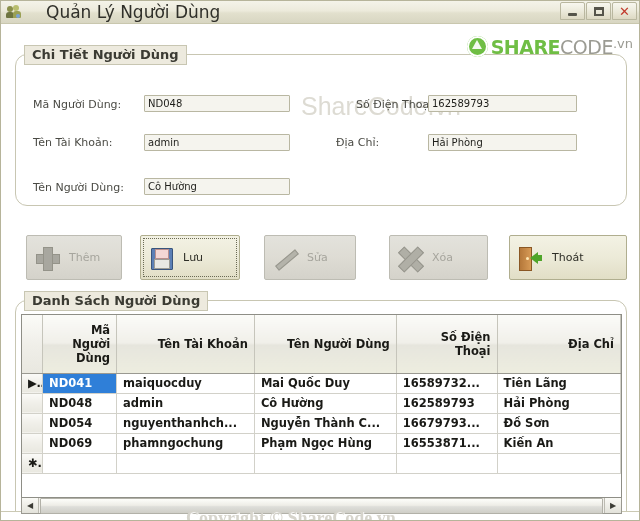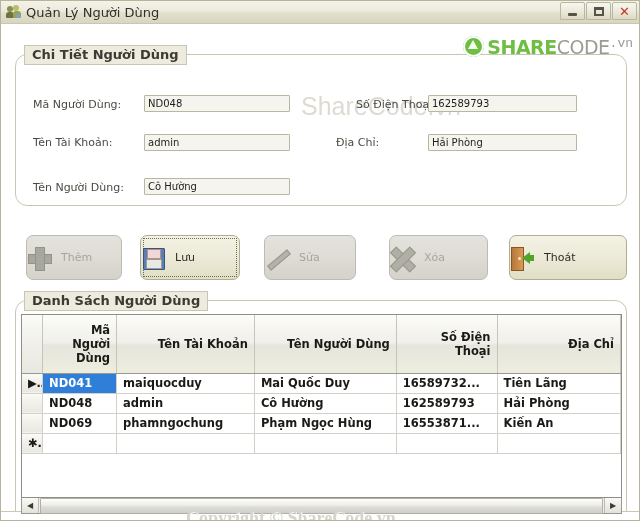--- a/index.html
+++ b/index.html
@@ -51,23 +51,24 @@
   .win-icon .head-b { width: 6px; height: 6px; background:#b8bd6e; left: 7px; top: 1px; }
   .win-icon .body-a, .win-icon .body-b {
     position: absolute;
     border-radius: 3px 3px 1px 1px;
   }
   .win-icon .body-a { width: 8px; height: 6px; background:#6e7440; left: 0px; top: 8px; }
   .win-icon .body-b { width: 8px; height: 7px; background:#9aa055; left: 7px; top: 7px; }
   .win-icon .dotb { position:absolute; width:4px; height:4px; border-radius:50%; background:#7aa2d8; left:10px; top:10px;}
 
   #window-title {
-    font-size: 13px;
+    font-size: 17px;
     color: #30302a;
     white-space: nowrap;
+    margin-left: 20px;
   }
 
   #window-controls {
     position: absolute;
     right: 2px;
     top: 1px;
     display: flex;
     gap: 1px;
   }
   .wbtn {
@@ -134,21 +135,20 @@
     letter-spacing: -0.5px;
   }
   #sharecode-logo .lg-code {
     font-size: 19px;
     color: #9b9b93;
     letter-spacing: -0.5px;
   }
   #sharecode-logo .lg-vn {
     font-size: 13px;
     color: #9b9b93;
-    font-family: Liberation Mono, monospace;
   }
 
   
   #content {
     position: relative;
     height: 496px;
     background: #ffffff;
   }
 
   
@@ -251,24 +251,24 @@
 
   
   .actbtn {
     position: absolute;
     top: 211px;
     height: 45px;
     box-sizing: border-box;
     display: flex;
     align-items: center;
     justify-content: flex-start;
-    border-radius: 7px;
+    border-radius: 2px;
     font-size: 11px;
     z-index: 4;
-    padding-left: 0;
+    padding-left: 8px;
     user-select: none;
   }
   .actbtn .btn-ico {
     width: 24px; height: 24px;
     flex: none;
     margin-right: 10px;
     position: relative;
   }
   .actbtn .btn-text { white-space: nowrap; }
 
@@ -593,20 +593,28 @@
             <tr>
               <td class="cell-marker"></td>
               <td>ND048</td>
               <td>admin</td>
               <td>Cô Hường</td>
               <td>162589793</td>
               <td>Hải Phòng</td>
             </tr>
             <tr>
               <td class="cell-marker"></td>
+              <td>ND054</td>
+              <td>nguyenthanhch...</td>
+              <td>Nguyễn Thành C...</td>
+              <td>16679793...</td>
+              <td>Đồ Sơn</td>
+            </tr>
+            <tr>
+              <td class="cell-marker"></td>
               <td>ND069</td>
               <td>phamngochung</td>
               <td>Phạm Ngọc Hùng</td>
               <td>16553871...</td>
               <td>Kiến An</td>
             </tr>
             <tr class="newrow">
               <td class="cell-marker">✱</td>
               <td></td>
               <td></td>

